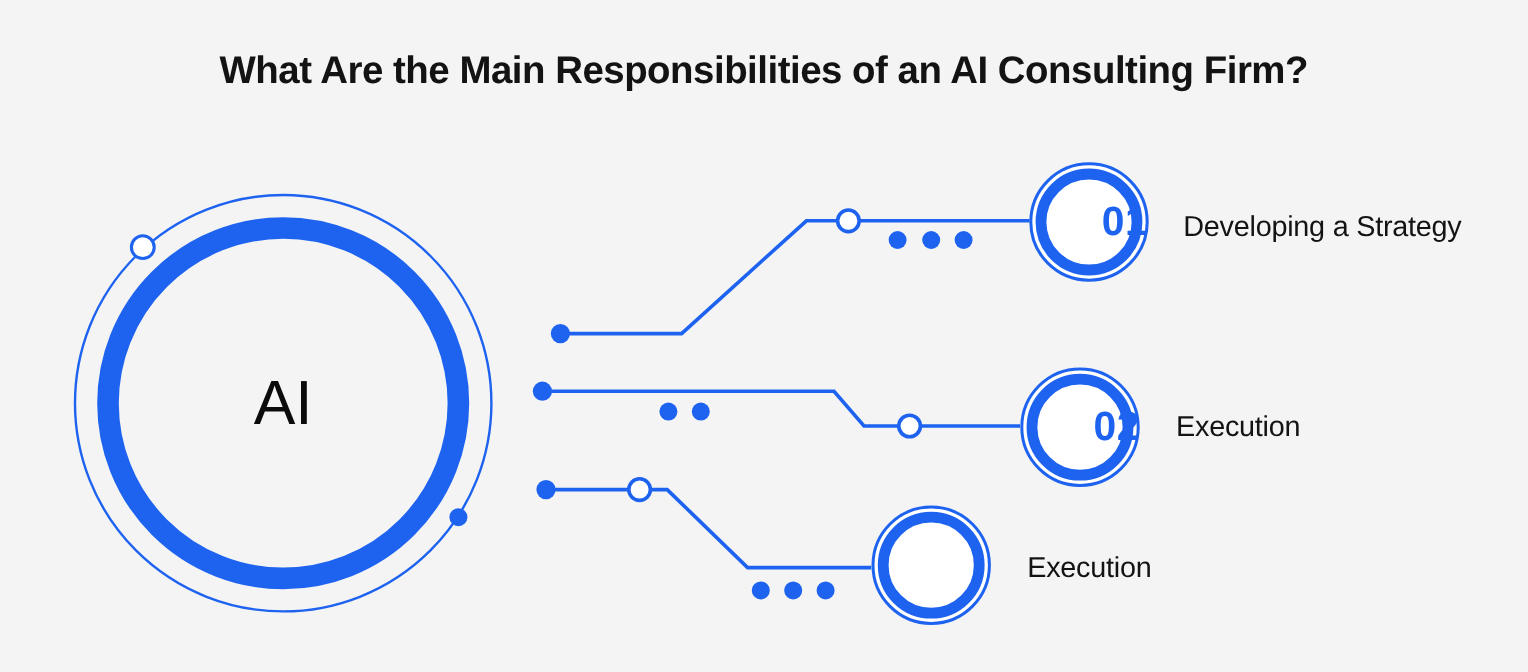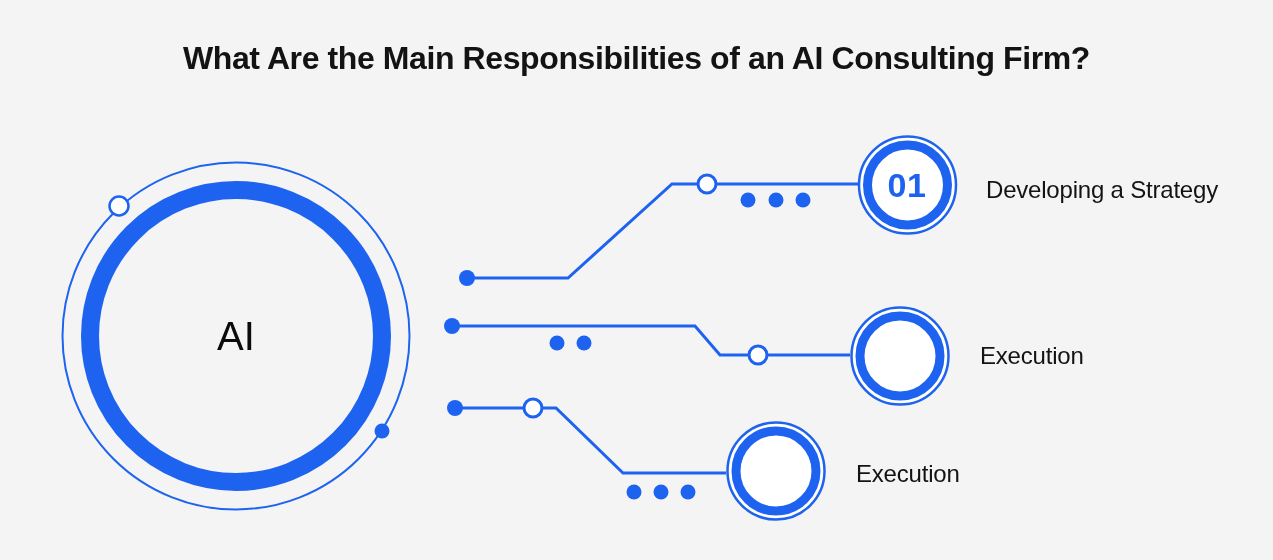--- a/index.html
+++ b/index.html
@@ -35,30 +35,30 @@
     height: 560px;
   }
   .ai-label {
     position: absolute;
     left: 136px;
     top: 296px;
     width: 200px;
     height: 80px;
     line-height: 80px;
     text-align: center;
-    font-size: 40px;
+    font-size: 52px;
     font-weight: 400;
     color: #0b0b0b;
   }
   .badge-number {
     position: absolute;
     width: 100px;
     height: 40px;
     line-height: 40px;
-    text-align: center;
+    text-align: right;
     font-size: 34px;
     font-weight: 700;
     color: #1e63f0;
     letter-spacing: 0.5px;
   }
   .badge-number.n1 { left: 857px; top: 165px; }
   .badge-number.n2 { left: 850px; top: 336px; }
   .badge-number.n3 { left: 726px; top: 451px; }
   .item-label {
     position: absolute;
@@ -124,18 +124,19 @@
     </g>
     <g>
       <circle cx="776" cy="471" r="48.5" fill="#ffffff" stroke="#1e63f0" stroke-width="2.5"></circle>
       <circle cx="776" cy="471" r="40" fill="#ffffff" stroke="#1e63f0" stroke-width="9"></circle>
     </g>
   </svg>
 
   <div class="ai-label">AI</div>
 
   <div class="badge-number n1">01</div>
+  <div class="badge-number n2">02</div>
 
   <div class="item-label l2">Execution</div>
   <div class="item-label l1">Developing a Strategy</div>
   <div class="item-label l3">Execution</div>
 
 </div>
 
 </body></html>

